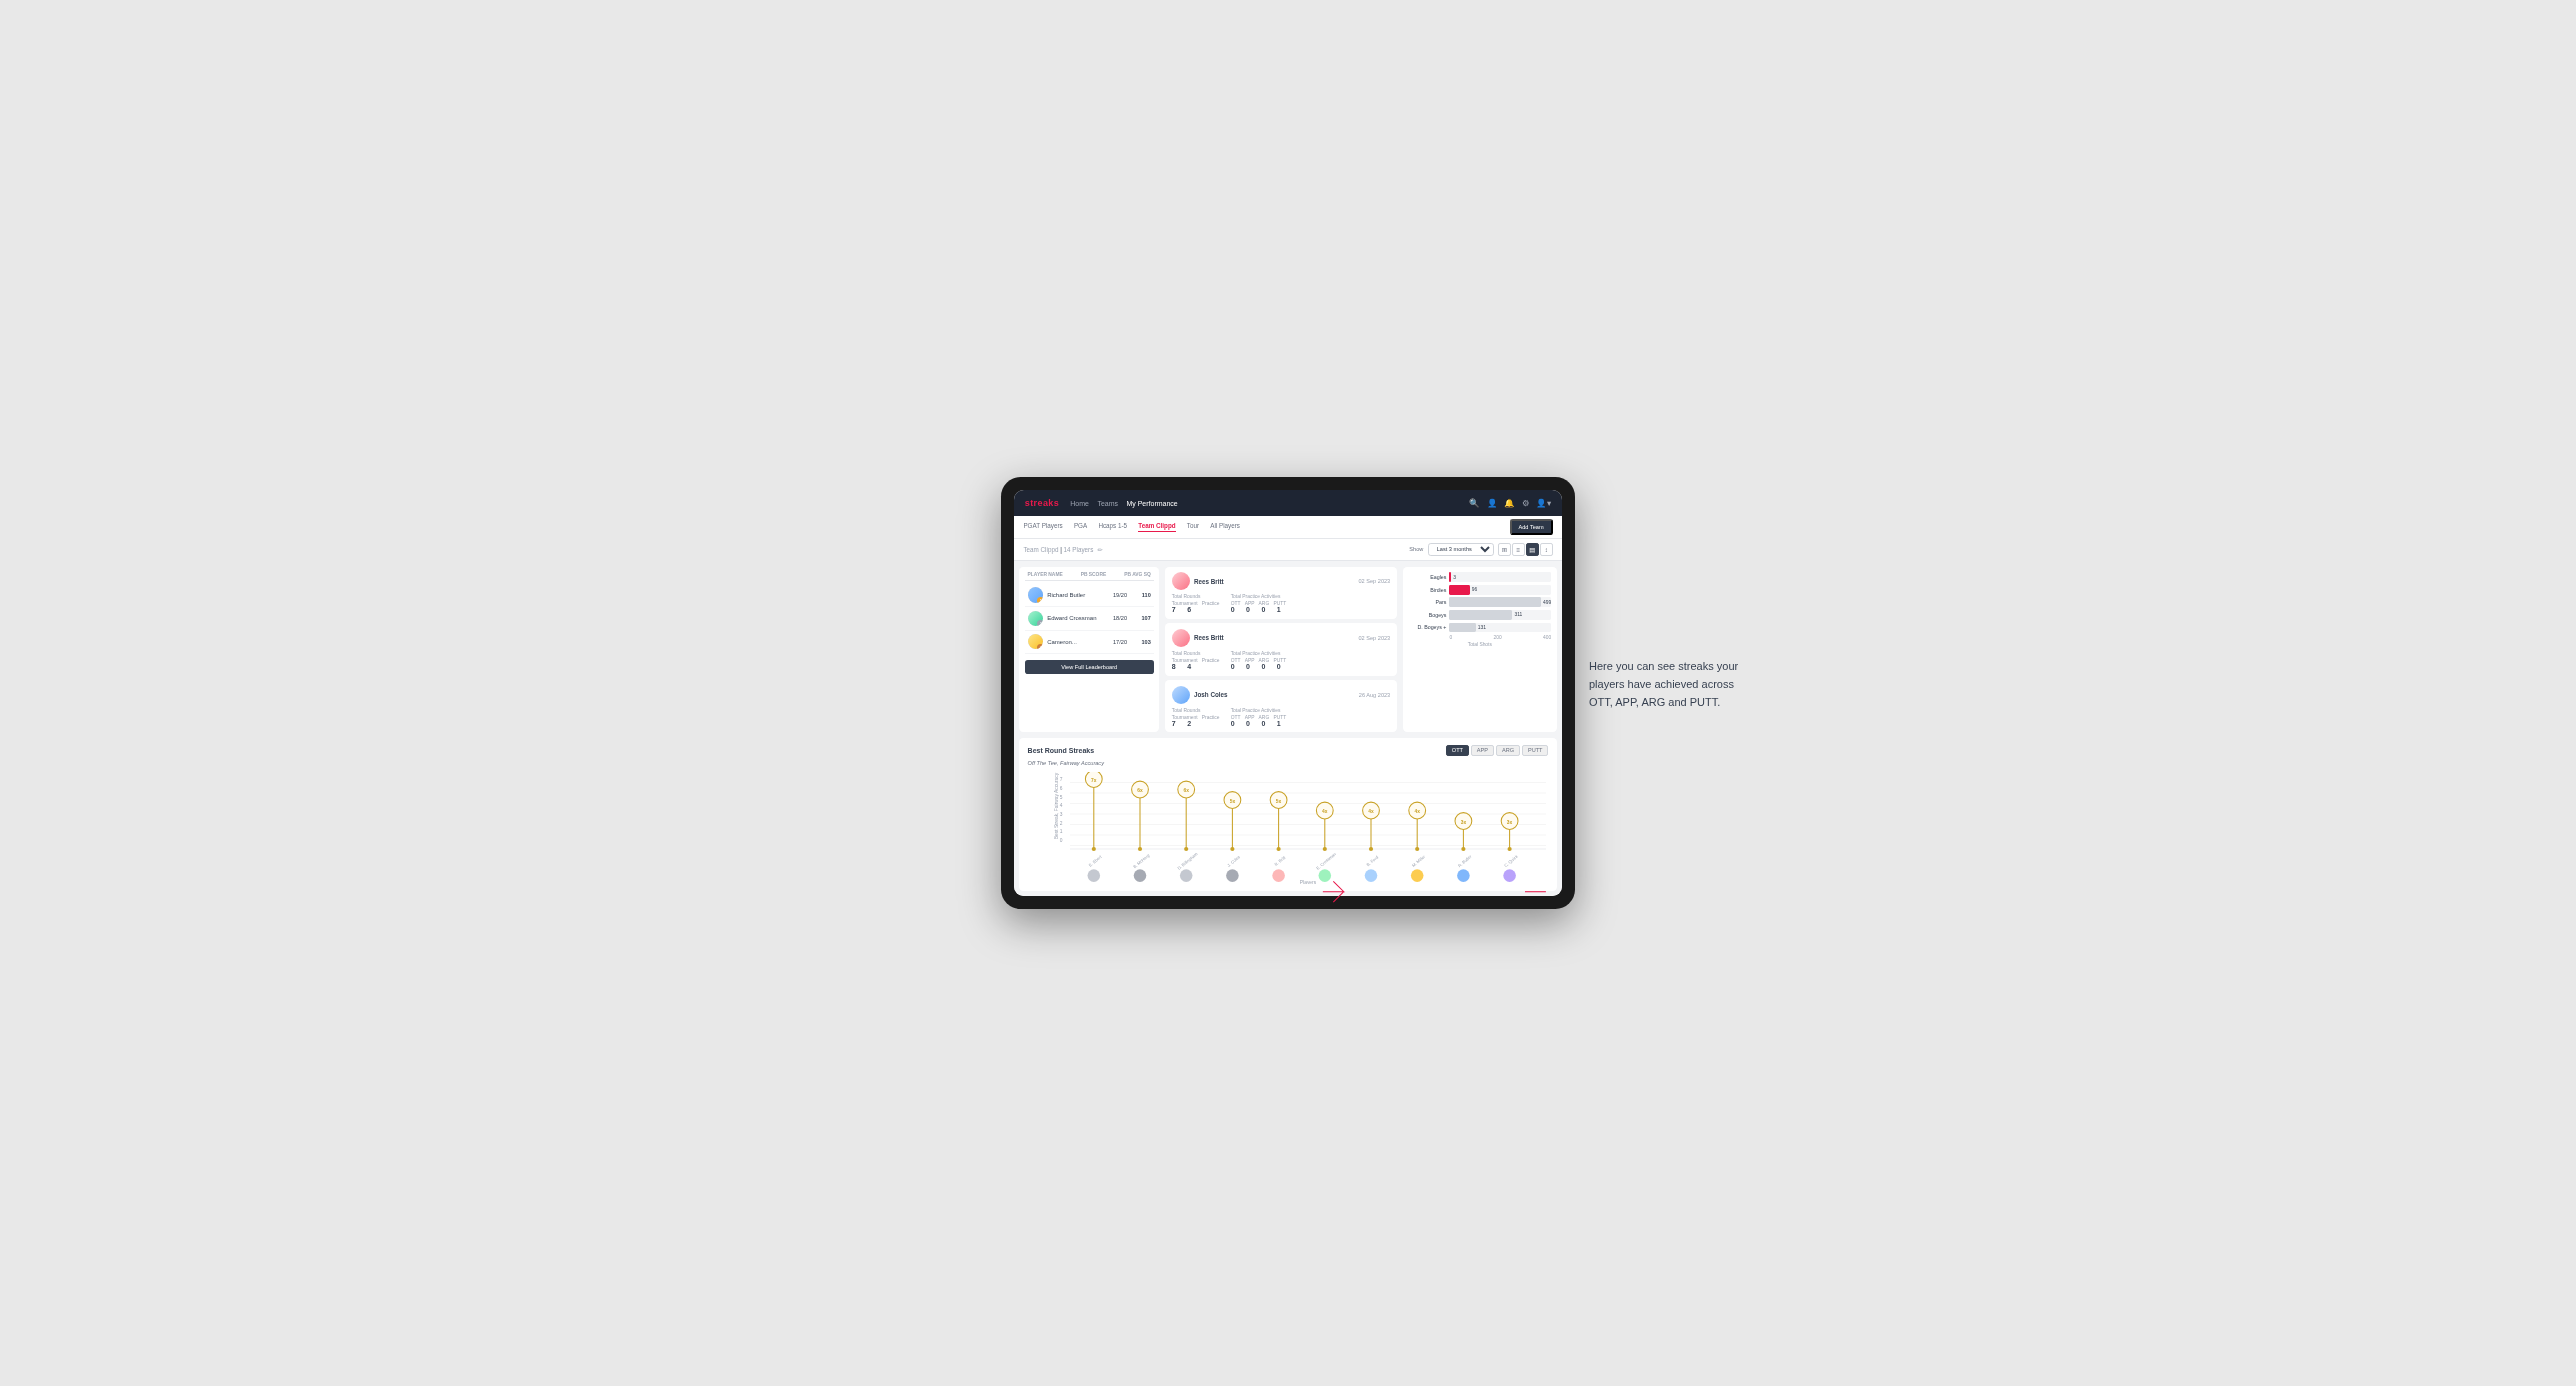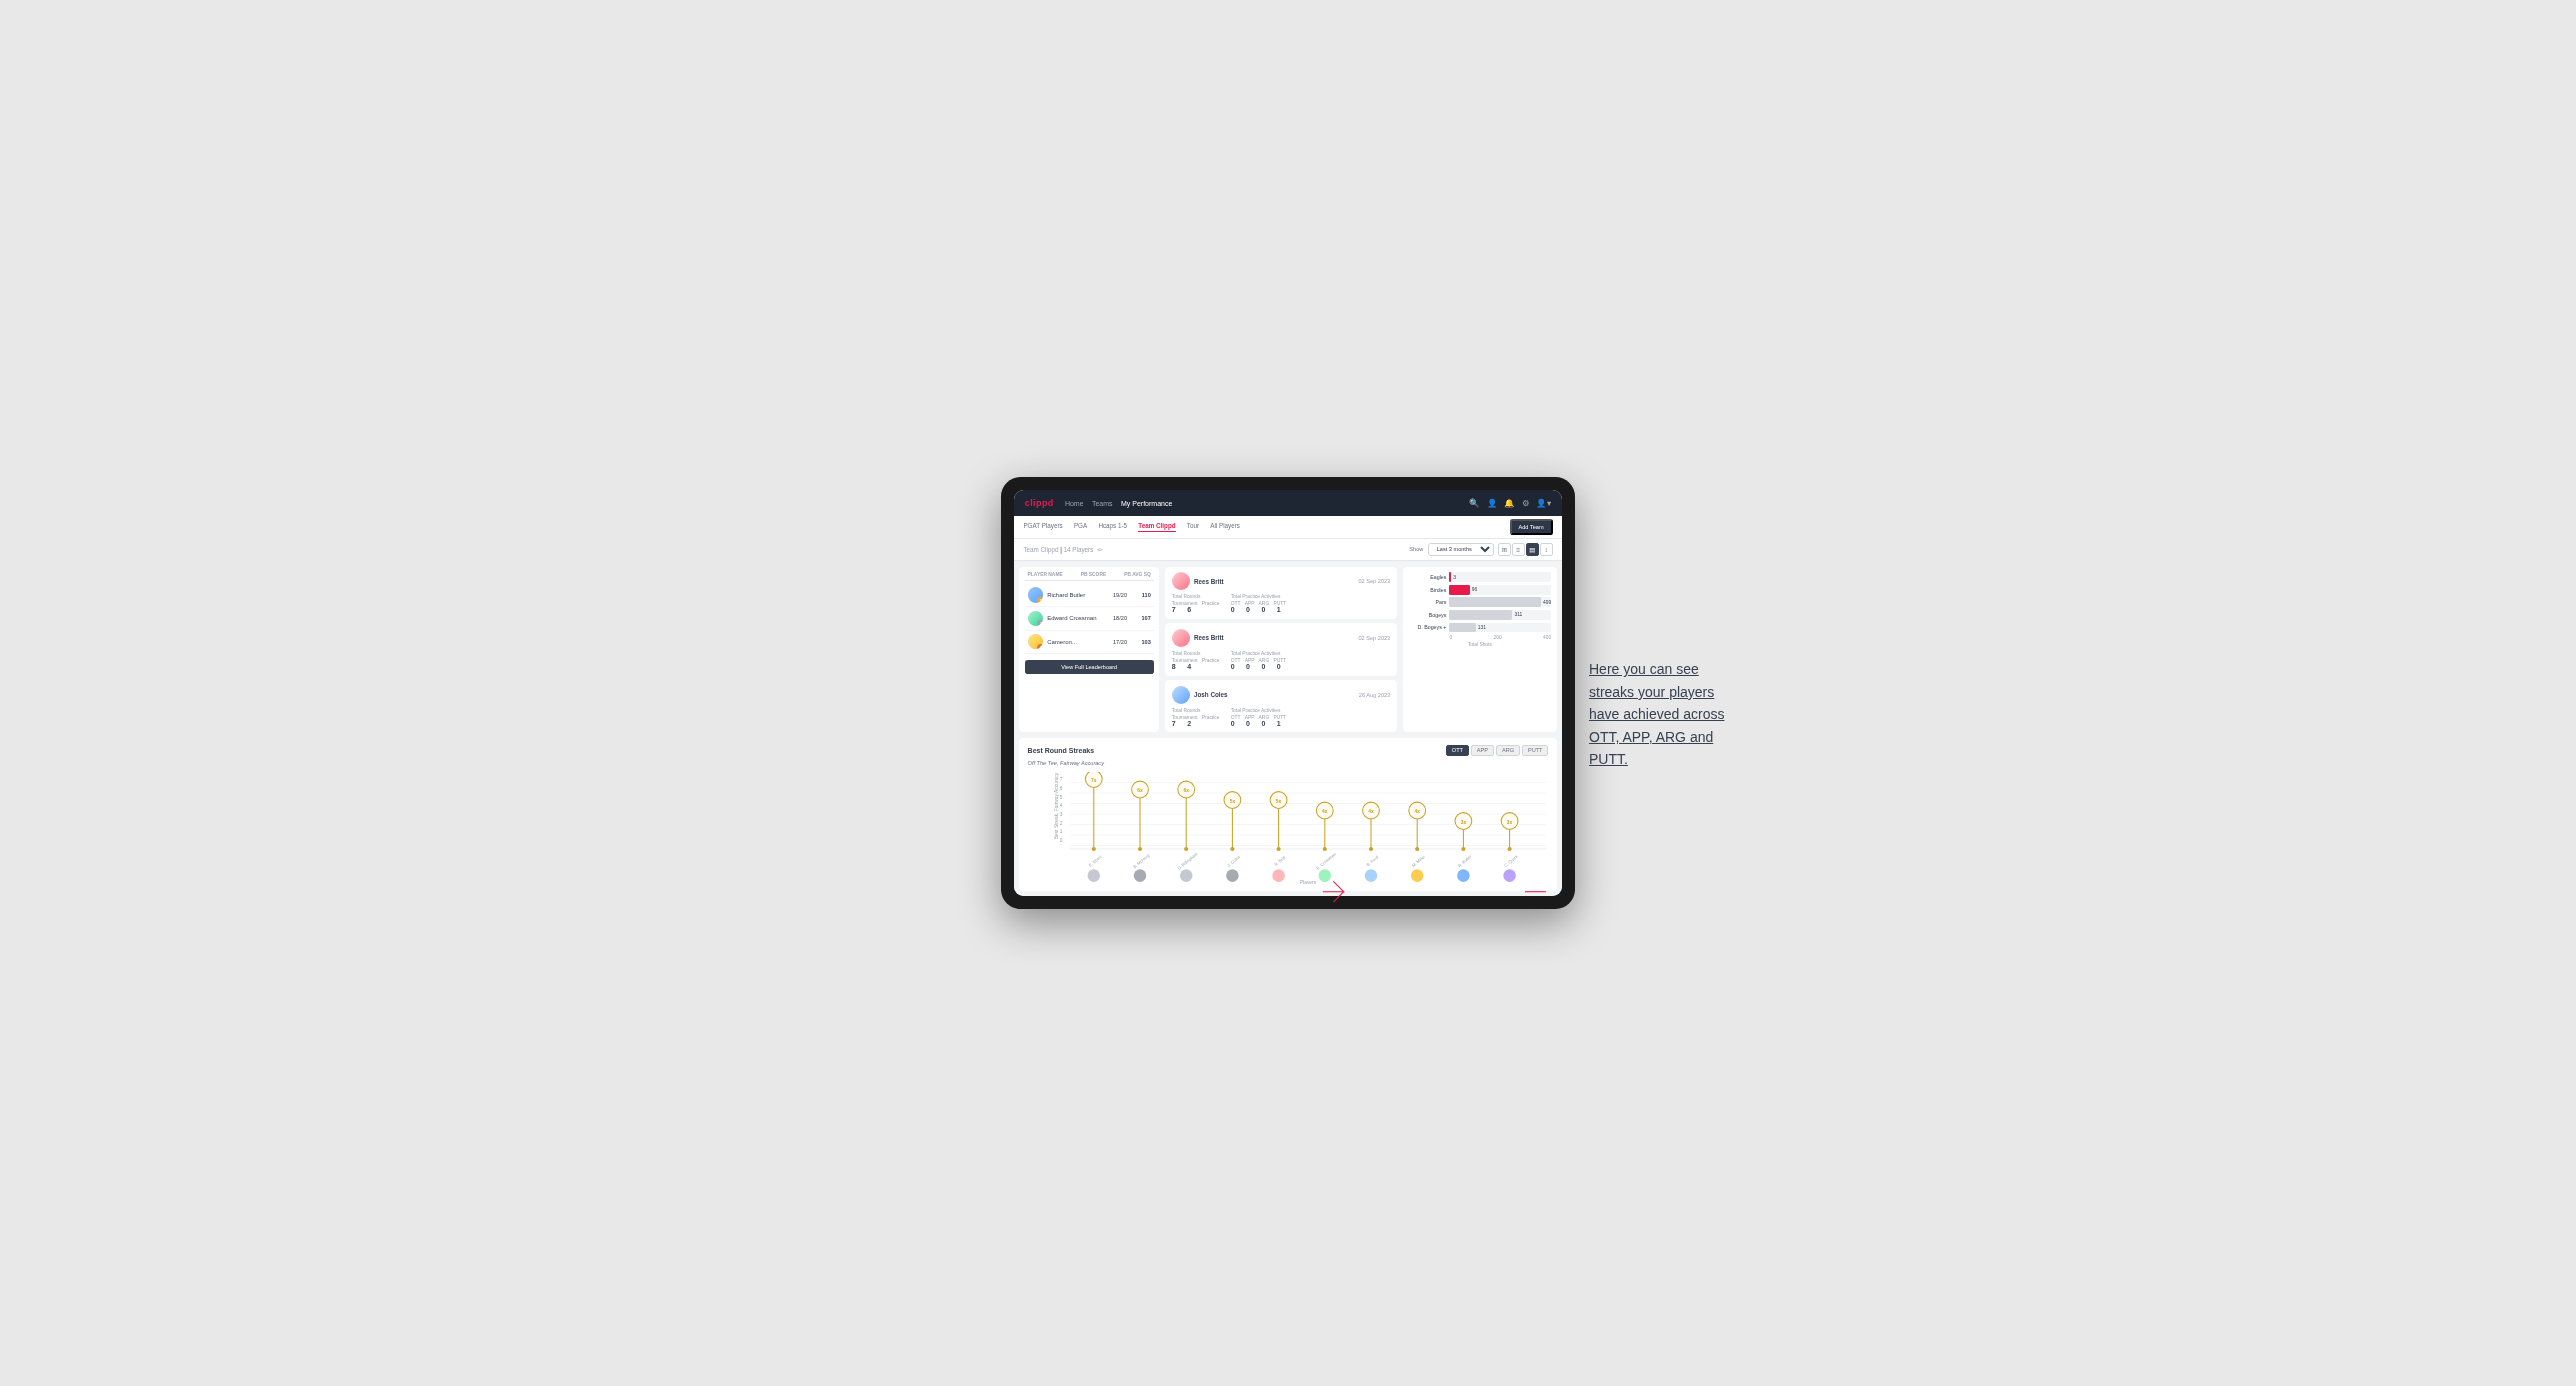--- a/index.html
+++ b/index.html
@@ -450,21 +450,21 @@
   </style>
 </head>
 <body>
 
 <div class="tablet-wrapper" style="position:relative; display:inline-block;">
   <div class="tablet-frame">
     <div class="tablet-screen">
 
       <nav class="top-nav">
         <div class="nav-left">
-          <span class="logo">clippd</span>
+          <span class="logo">streaks</span>
           <div class="nav-links">
             <span class="nav-link">Home</span>
             <span class="nav-link">Teams</span>
             <span class="nav-link active">My Performance</span>
           </div>
         </div>
         <div class="nav-right">
           <span class="nav-icon">🔍</span>
           <span class="nav-icon">👤</span>
           <span class="nav-icon">🔔</span>
@@ -836,21 +836,21 @@
               <text x="340" y="160" text-anchor="middle" font-size="7" fill="#9ca3b0">Players</text>
             </svg>
           </div>
         </div>
 
       </div>
     </div>
   </div>
 
   <div style="position:absolute;right:-168px;top:42%;width:154px;">
-    <p style="font-size:14px;color:#374151;line-height:1.6;text-decoration:underline;">Here you can see streaks your players have achieved across OTT, APP, ARG and PUTT.</p>
+    <p style="font-size:11px;color:#374151;line-height:1.6;">Here you can see streaks your players have achieved across OTT, APP, ARG and PUTT.</p>
   </div>
 
   <svg style="position:absolute;left:0;top:0;width:100%;height:100%;pointer-events:none;overflow:visible;" viewBox="0 0 820 619" width="574" height="433">
 
     <path d="M 460 595 L 490 595 L 475 580 M 490 595 L 475 610" stroke="#e8194b" stroke-width="1.5" fill="none"></path>
 
     <path d="M 750 595 L 780 595" stroke="#e8194b" stroke-width="1.5" fill="none" marker-end="url(#arrowhead)"></path>
   </svg>
 
 </div>

